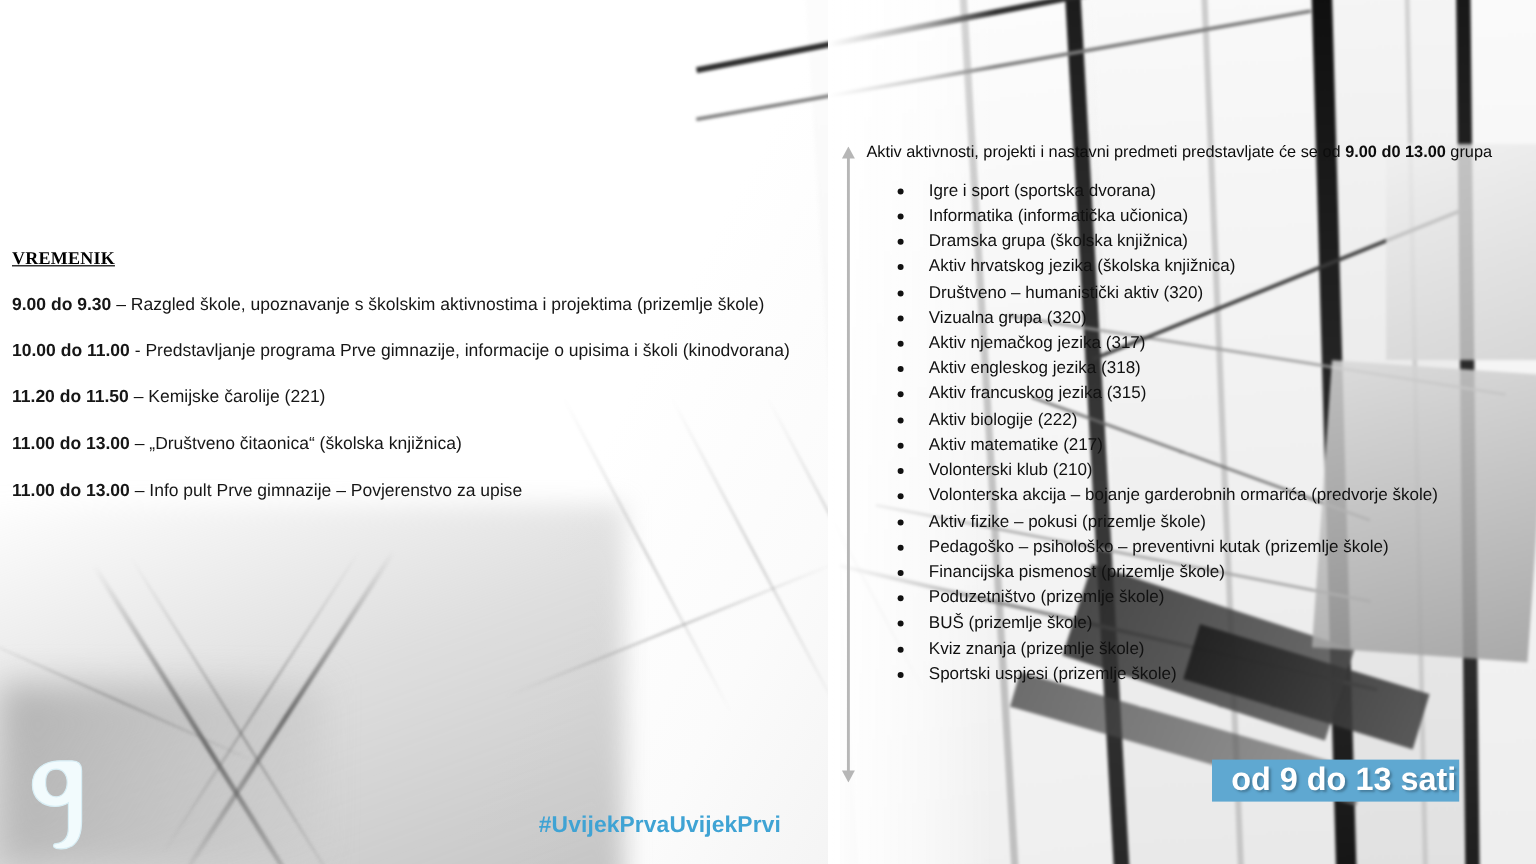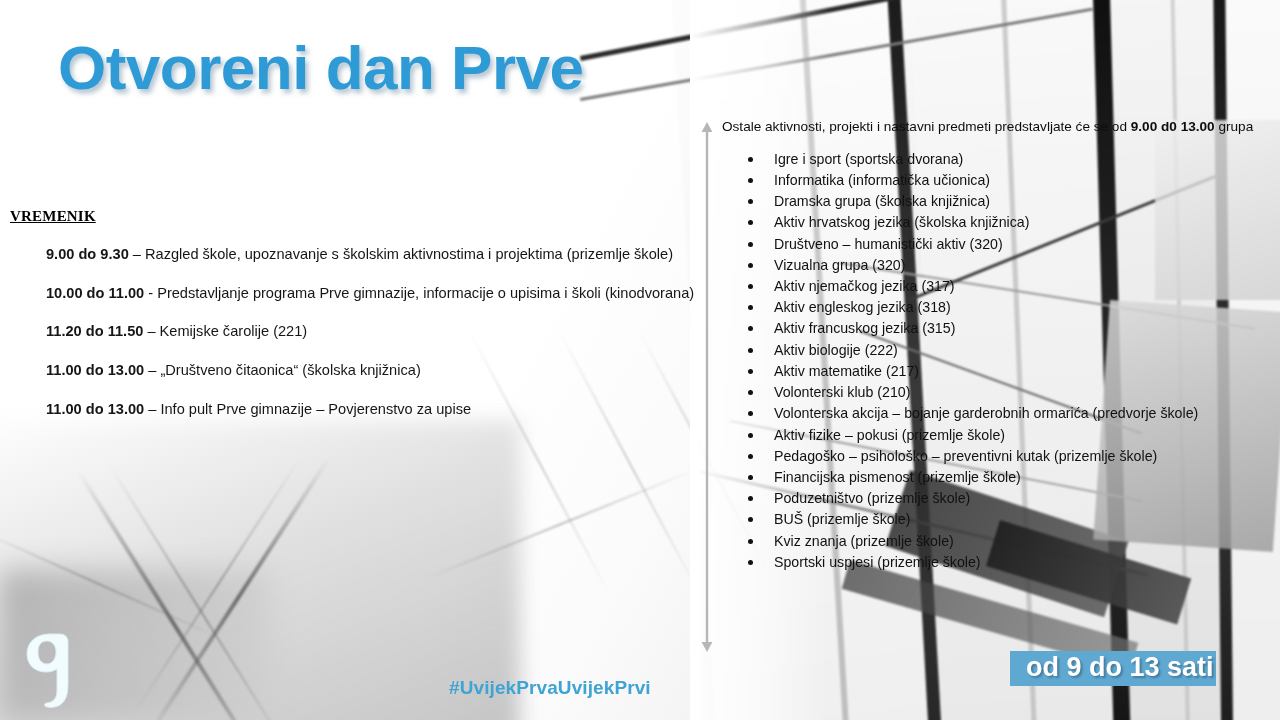--- a/index.html
+++ b/index.html
@@ -110,21 +110,20 @@
     text-decoration: underline;
     letter-spacing: .2px;
     margin-bottom: 19px;
     font-family: Liberation Serif, serif;
   }
   .sched-item {
     font-size: 14.6px;
     line-height: 1.42;
     margin-bottom: 18px;
     color: #161616;
-    margin-left: 36px;
   }
   .sched-item .t { font-weight: bold; }
 
   
   .divider {
     position: absolute;
     left: 700px;
     top: 122px;
     width: 14px;
     height: 530px;
@@ -195,21 +194,21 @@
   .date-badge span {
     display: inline-block;
     background: #5fa8d1;
     color: #ffffff;
     font-size: 27px;
     font-weight: bold;
     padding: 3px 2px 5px 4px;
     text-shadow: 2px 2px 2px rgba(40,70,90,.45);
     white-space: nowrap;
   }
-  .date-badge .line2 { margin-top: 19px; padding-left: 16px; }
+  .date-badge .line2 { margin-top: 1px; padding-left: 16px; }
 
   
   .logo {
     position: absolute;
     left: 14px;
     top: 628px;
     width: 76px;
     height: 84px;
     z-index: 12;
   }
@@ -266,21 +265,20 @@
       <div class="diag" style="left:420px;top:120px;width:300px;height:2px;transform:rotate(-22deg);opacity:.45;"></div>
     </div>
 
     <div class="blurwrap" style="position:absolute;left:430px;top:330px;width:300px;height:330px;opacity:.35;">
       <div class="diag" style="left:40px;top:0;width:300px;height:2px;transform:rotate(62deg);"></div>
       <div class="diag" style="left:130px;top:0;width:300px;height:2px;transform:rotate(62deg);"></div>
       <div class="diag" style="left:210px;top:0;width:280px;height:2px;transform:rotate(62deg);"></div>
     </div>
   </div>
 
-  <div class="title">Otvoreni dan Prve</div>
 
   <div class="schedule">
     <div class="schedule-heading">VREMENIK</div>
     <div id="schedule-items">
         <div class="sched-item"><span class="t">9.00 do 9.30</span><span> – Razgled škole, upoznavanje s školskim aktivnostima i projektima (prizemlje škole)</span></div>
         <div class="sched-item"><span class="t">10.00 do 11.00</span><span> - Predstavljanje programa Prve gimnazije, informacije o upisima i školi (kinodvorana)</span></div>
         <div class="sched-item"><span class="t">11.20 do 11.50</span><span> – Kemijske čarolije (221)</span></div>
         <div class="sched-item"><span class="t">11.00 do 13.00</span><span> – „Društveno čitaonica“ (školska knjižnica)</span></div>
         <div class="sched-item"><span class="t">11.00 do 13.00</span><span> – Info pult Prve gimnazije – Povjerenstvo za upise</span></div>
       </div>
@@ -289,21 +287,21 @@
   <div class="divider">
     <svg width="14" height="530" viewBox="0 0 14 530" aria-hidden="true">
       <line x1="7" y1="8" x2="7" y2="522" stroke="#b6b6b6" stroke-width="2.4"></line>
       <polygon points="7,0 1.6,10 12.4,10" fill="#b6b6b6"></polygon>
       <polygon points="7,530 1.6,520 12.4,520" fill="#b6b6b6"></polygon>
     </svg>
   </div>
 
   <div class="right-col">
     <div class="right-head">
-      <span>Ostale aktivnosti, projekti i nastavni predmeti predstavljate će se od </span><b>9.00 d0 13.00</b><span> grupa</span>
+      <span>Aktiv aktivnosti, projekti i nastavni predmeti predstavljate će se od </span><b>9.00 d0 13.00</b><span> grupa</span>
     </div>
     <ul class="bullet-list" id="activity-items">
         <li>Igre i sport (sportska dvorana)</li>
         <li>Informatika (informatička učionica)</li>
         <li>Dramska grupa (školska knjižnica)</li>
         <li>Aktiv hrvatskog jezika (školska knjižnica)</li>
         <li>Društveno – humanistički aktiv (320)</li>
         <li>Vizualna grupa (320)</li>
         <li>Aktiv njemačkog jezika (317)</li>
         <li>Aktiv engleskog jezika (318)</li>

